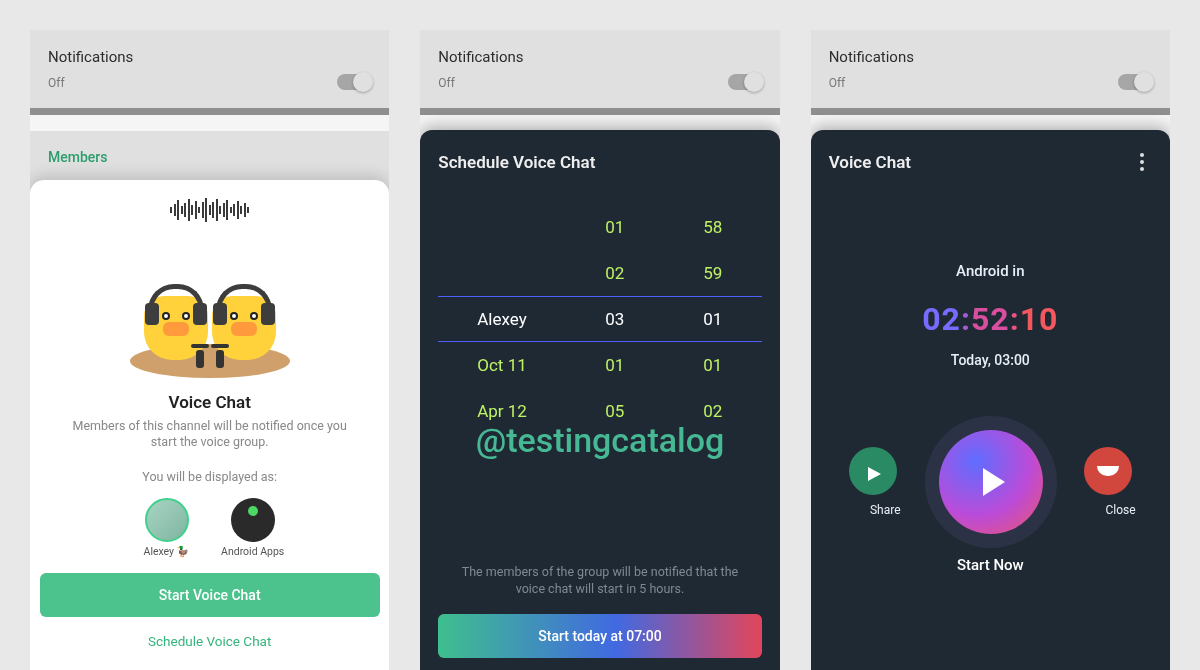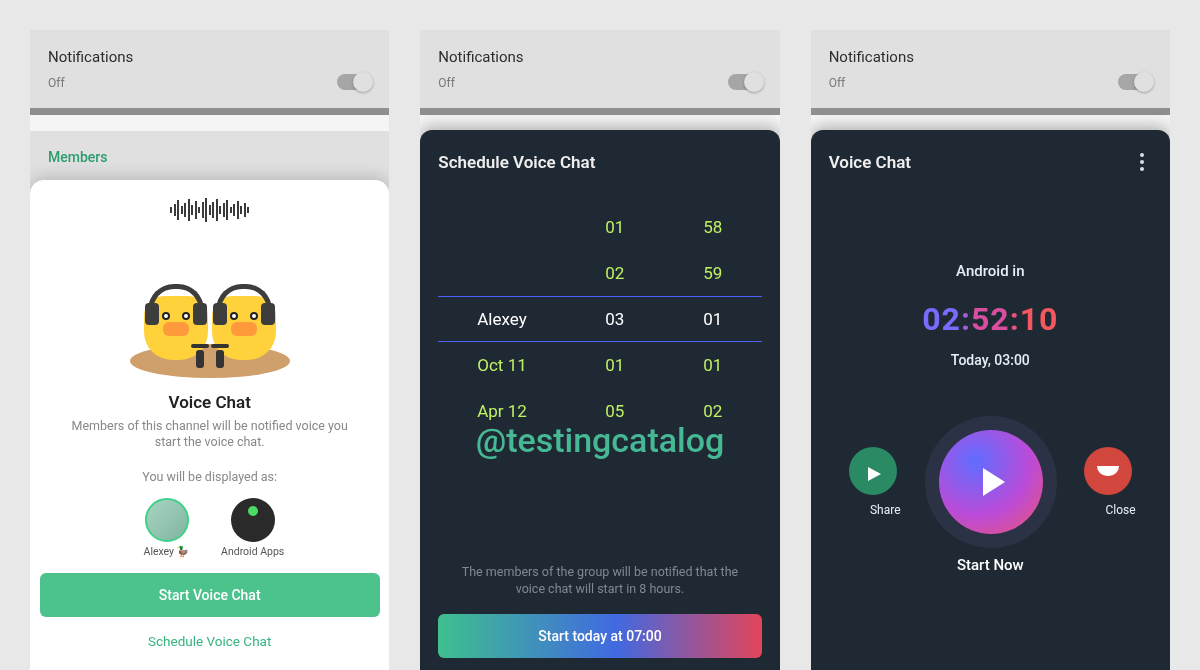--- a/index.html
+++ b/index.html
@@ -303,21 +303,21 @@
             <div class="headphone"></div>
             <div class="eyes">
               <span></span>
               <span></span>
             </div>
           </div>
         <div class="mic left"></div>
           <div class="mic right"></div>
       </div>
       <div class="h1">Voice Chat</div>
-      <div class="sub">Members of this channel will be notified voice you start the voice chat.</div>
+      <div class="sub">Members of this channel will be notified once you start the voice group.</div>
       <div class="sub2">You will be displayed as:</div>
       <div class="avatars">
         <div class="ava">
           <div class="circ"></div>
           <span>Alexey 🦆</span>
         </div>
         <div class="ava">
           <div class="circ"></div>
           <span>Android Apps</span>
         </div>
@@ -360,21 +360,21 @@
             <div>01</div>
             <div>01</div>
           </div>
         <div class="picker-row">
             <div>Apr 12</div>
             <div>05</div>
             <div>02</div>
           </div>
       </div>
 
-      <div class="notice">The members of the group will be notified that the voice chat will start in 8 hours.</div>
+      <div class="notice">The members of the group will be notified that the voice chat will start in 5 hours.</div>
       <div class="btn-grad">Start today at 07:00</div>
     </div>
   </div>
 
   <div class="phone">
     <div class="notif-row dimmed">
       <div>
         <div class="notif-text">Notifications</div>
         <div class="notif-sub">Off</div>
       </div>

